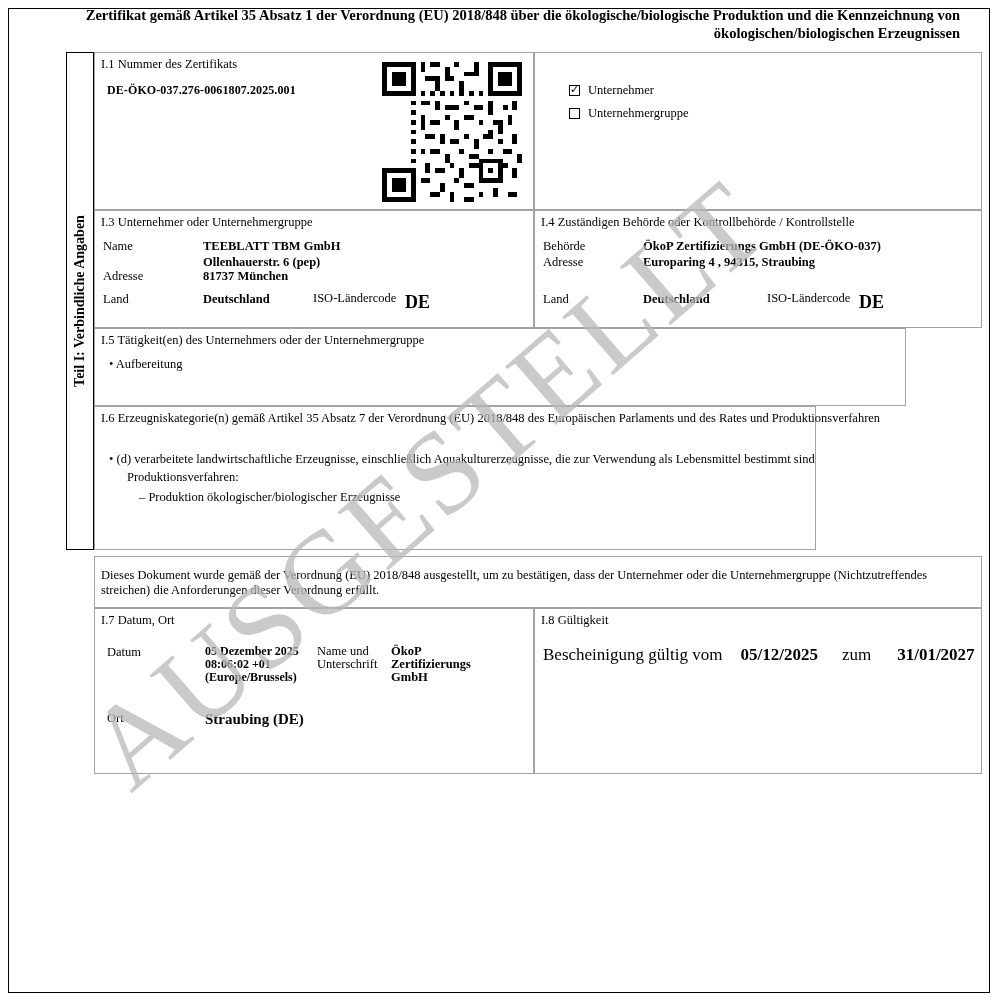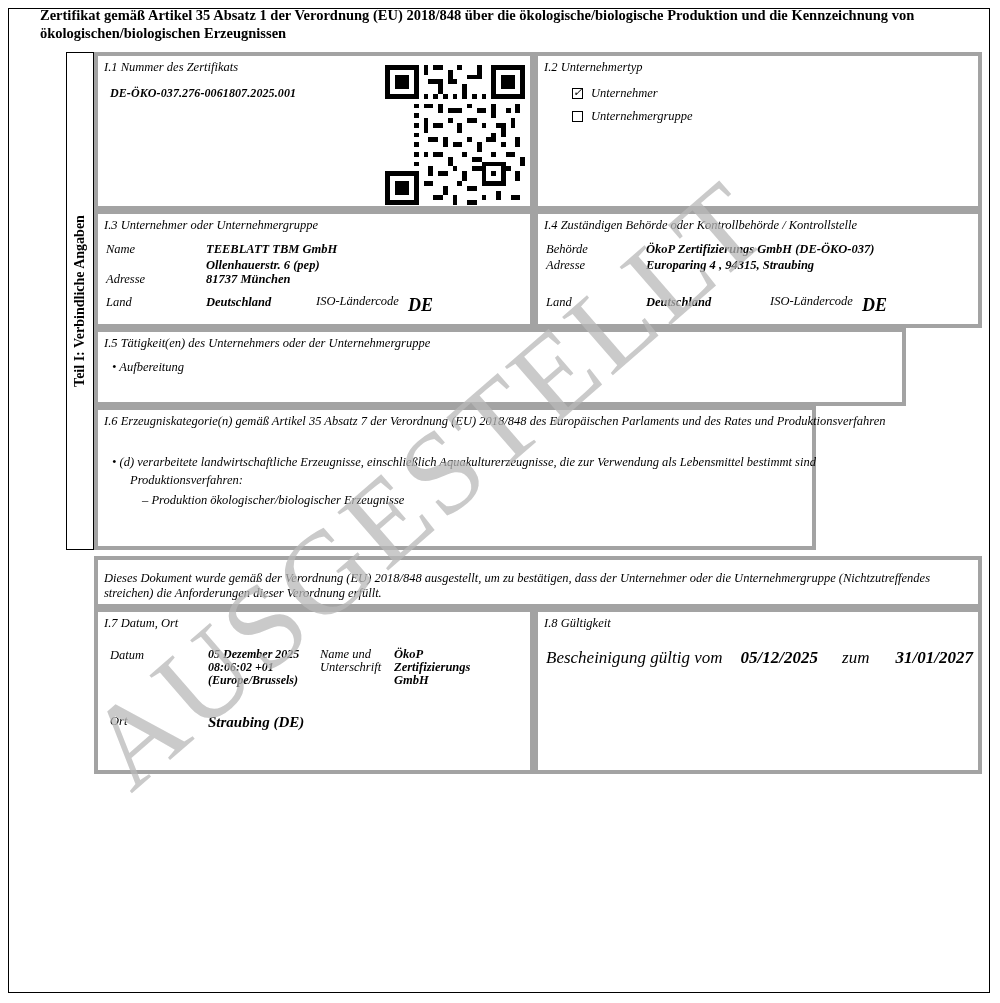--- a/index.html
+++ b/index.html
@@ -26,21 +26,21 @@
     border: 1.5px solid #000;
     box-sizing: border-box;
   }
 
   
   #doc-title {
     position: absolute;
     left: 40px;
     top: 6px;
     width: 920px;
-    text-align: left;
+    text-align: right;
     font-weight: bold;
     font-size: 14.5px;
     line-height: 18px;
   }
 
   
   #part1-label-col {
     position: absolute;
     left: 66px;
     top: 52px;
@@ -56,24 +56,23 @@
     transform: translate(-50%, -50%) rotate(-90deg);
     transform-origin: center center;
     white-space: nowrap;
     font-weight: bold;
     font-size: 14px;
   }
 
   
   .box {
     position: absolute;
-    border: 4px solid #a3a3a3;
+    border: 1px solid #a3a3a3;
     box-sizing: border-box;
     background: transparent;
-    font-style: italic;
   }
   .box-head {
     position: absolute;
     left: 6px;
     top: 4px;
     font-size: 12.5px;
     line-height: 15px;
     width: calc(100% - 12px);
   }
 
@@ -396,21 +395,20 @@
           <rect x="27" y="22" width="1" height="2"></rect>
         <rect x="25" y="21" width="1" height="1"></rect>
           <rect x="22" y="14" width="1" height="1"></rect>
         <rect x="24" y="13" width="1" height="2"></rect>
       </g>
     </svg>
   </div>
 </div>
 
 <div class="box" id="box-i2">
-  <div class="box-head">I.2 Unternehmertyp</div>
   <div class="checkrow" id="check-unternehmer">
     <span class="checkbox checked"></span>
     <span>Unternehmer</span>
   </div>
   <div class="checkrow" id="check-unternehmergruppe">
     <span class="checkbox"></span>
     <span>Unternehmergruppe</span>
   </div>
 </div>
 

